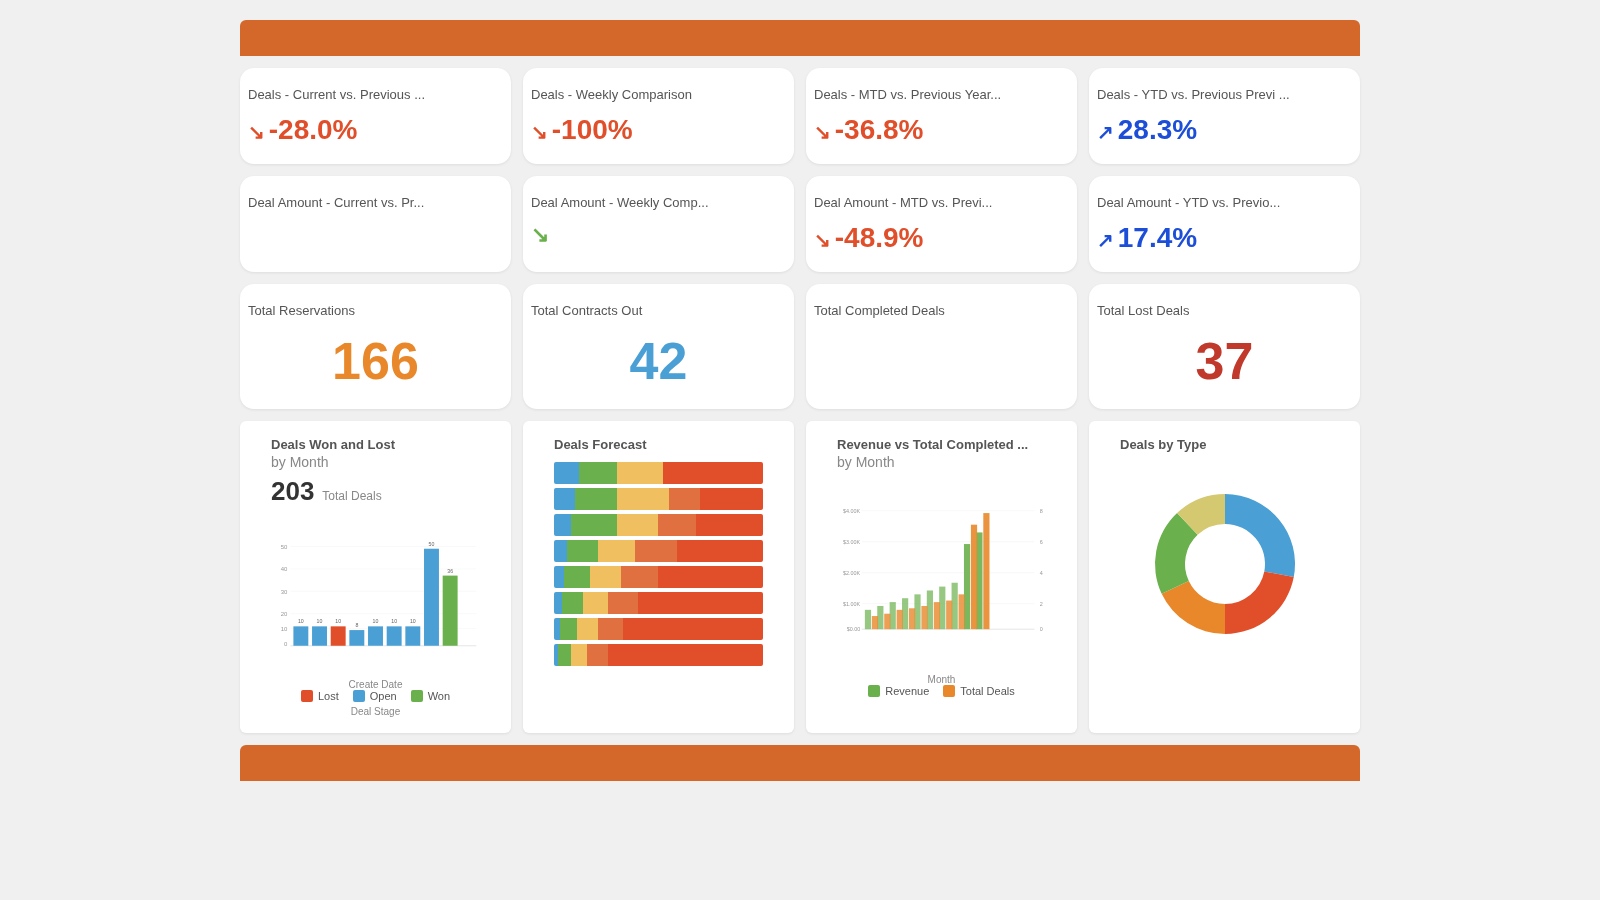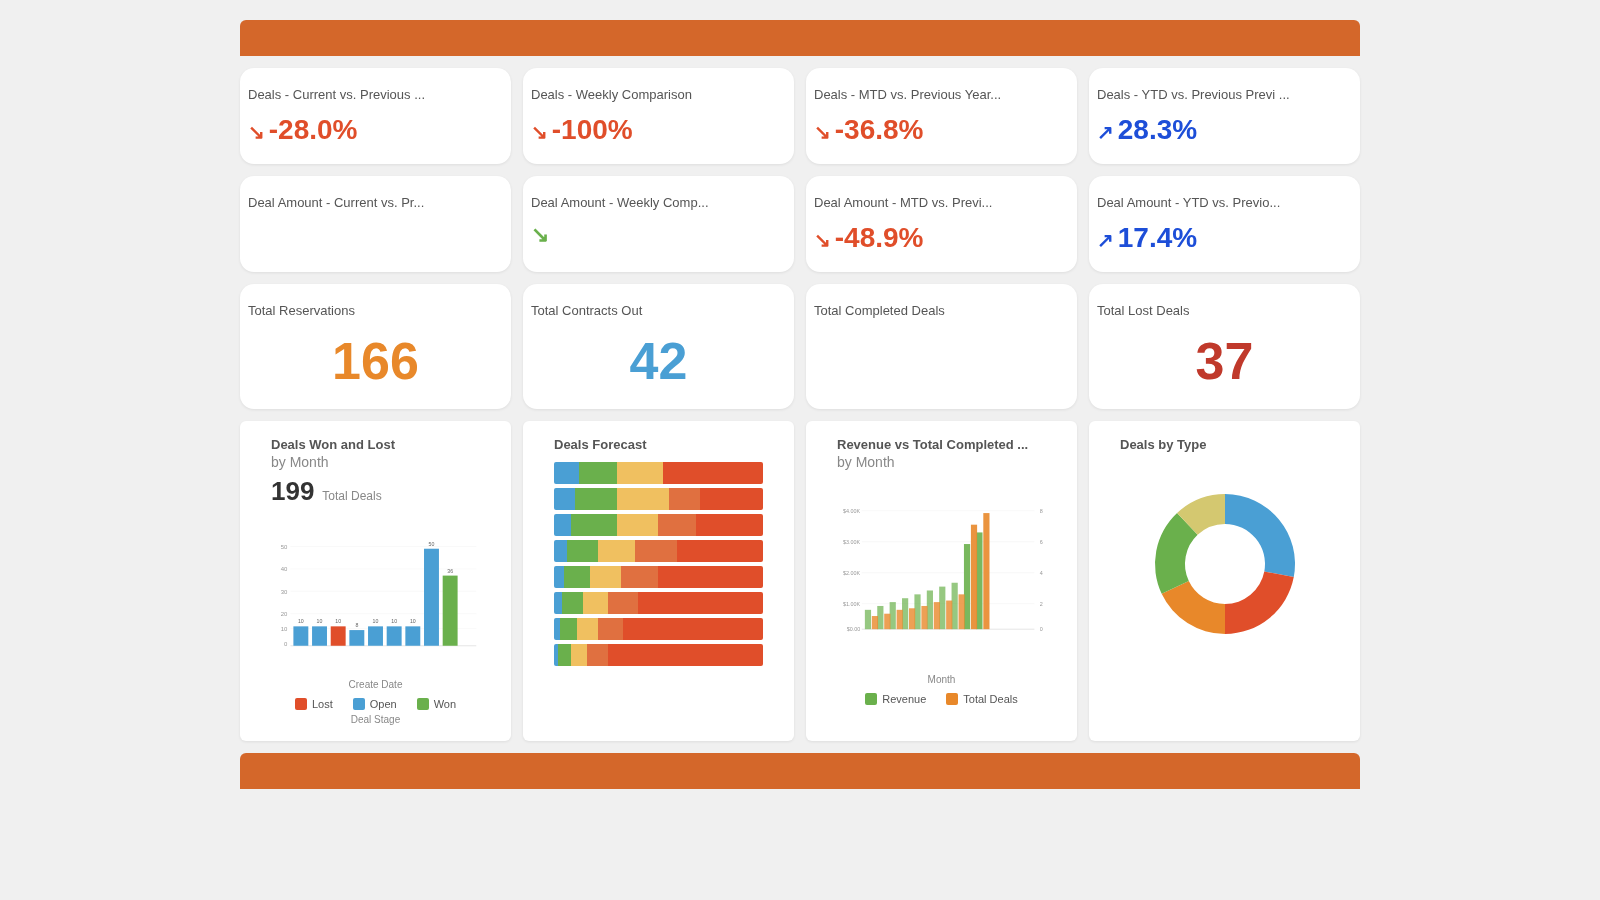--- a/index.html
+++ b/index.html
@@ -94,22 +94,21 @@
       position: relative;
       height: 160px;
       margin-top: 8px;
     }
     .bar-chart-svg {
       width: 100%;
       height: 100%;
     }
     .legend {
       display: flex;
-      gap: 20px;
-      margin-top: 8px;
+      gap: 14px;
       flex-wrap: wrap;
       justify-content: center;
     }
     .legend-item {
       display: flex;
       align-items: center;
       gap: 5px;
       font-size: 11px;
       color: #555;
     }
@@ -238,21 +237,21 @@
     <div class="card-title">Total Lost Deals</div>
     <div class="card-value dark-red" style="font-size:52px;justify-content:center;margin-top:8px;">37</div>
   </div>
     </div>
 
   <div class="cards-grid" id="chart-cards">
       <div class="chart-card">
   <div class="chart-title">Deals Won and Lost</div>
   <div class="chart-subtitle">by Month</div>
   <div class="chart-total">
-    <span class="big-num">199</span>
+    <span class="big-num">203</span>
     <span class="small-label">Total Deals</span>
   </div>
   <div class="bar-chart-area">
     <svg class="bar-chart-svg" viewBox="0 0 280 160">
 
       <text x="22" y="18" font-size="8" fill="#999" text-anchor="end">50</text>
       <text x="22" y="48" font-size="8" fill="#999" text-anchor="end">40</text>
       <text x="22" y="78" font-size="8" fill="#999" text-anchor="end">30</text>
       <text x="22" y="108" font-size="8" fill="#999" text-anchor="end">20</text>
       <text x="22" y="128" font-size="8" fill="#999" text-anchor="end">10</text>

